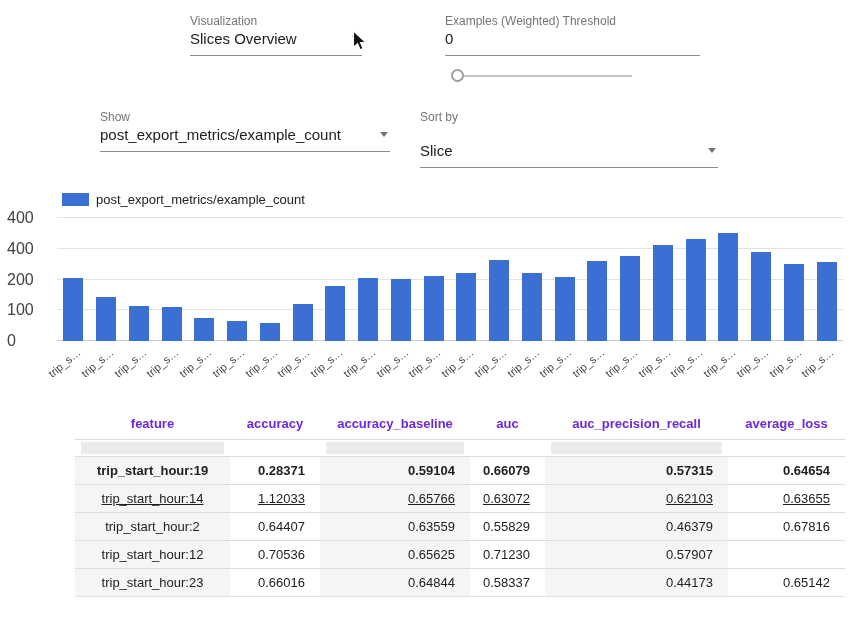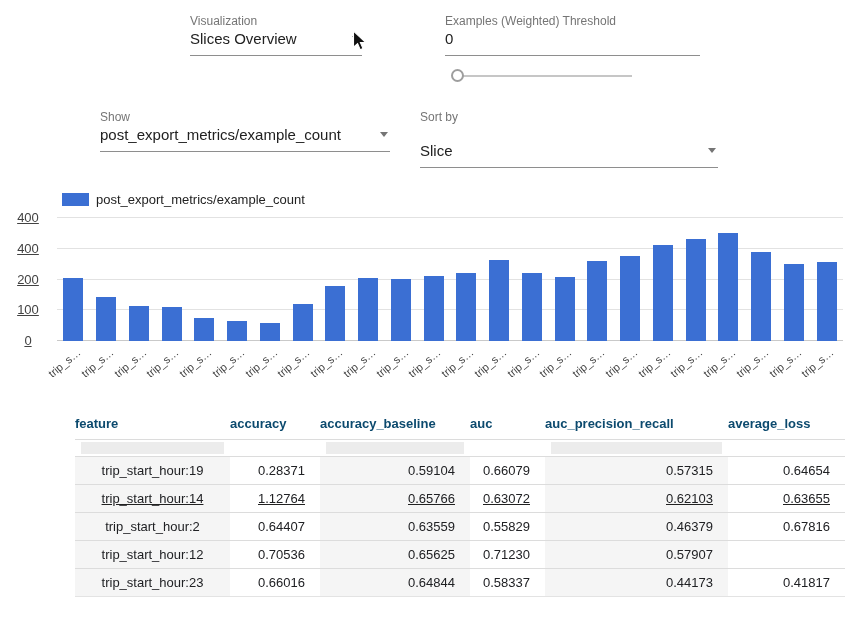--- a/index.html
+++ b/index.html
@@ -26,34 +26,34 @@
 
   
   .legend { position:absolute; left:62px; top:192px; display:flex; align-items:center; }
   .legend .swatch { width:27px; height:13px; display:inline-block; }
   .legend .legend-label { margin-left:7px; font-size:13px; color:#222; }
 
   .chart { position:absolute; left:57px; top:218px; width:786px; height:123px; }
   .plot  { position:absolute; left:0; top:0; right:0; bottom:0; }
   .gridline { position:absolute; left:0; right:0; height:1px; background:#e2e2e2; }
   .gridline.baseline { background:#c9c9c9; }
-  .ytick { position:absolute; left:-50px; width:42px; text-align:center;
-           font-size:13px; color:#424242; line-height:16px;text-decoration:underline; }
+  .ytick { position:absolute; left:-50px; width:42px; text-align:left;
+           font-size:16px; color:#424242; line-height:16px; }
   .bars { position:absolute; left:0; top:0; right:0; bottom:0; display:flex; align-items:flex-end; }
   .bar-slot { flex:1 1 0; display:flex; justify-content:center; align-items:flex-end; height:100%; }
   .bar { width:20px; }
   .xlabels { position:absolute; left:0; right:0; top:125px; height:50px; display:flex; }
   .xcell { flex:1 1 0; position:relative; }
   .xlabel { position:absolute; right:45%; top:3px; white-space:nowrap;
             font-size:11px; color:#424242; transform:rotate(-40deg); transform-origin:100% 0; }
 
   
   .table { position:absolute; left:75px; top:408px; width:770px; border-bottom:1px solid #e3e3e3; }
   .thead { display:grid; height:32px; align-items:center; border-bottom:1px solid #dcdcdc; }
-  .th { font-size:13px; color:#0c4a6e; font-weight:bold; cursor:pointer; }
+  .th { text-align:center; font-size:13px; color:#6d28d9; font-weight:bold; cursor:pointer; }
   .filters { display:grid; height:16px; }
   .filter-cell { margin:2px 6px; }
   .filter-cell.shaded { background:#ececec; }
   .tr { display:grid; height:28px; align-items:center; border-top:1px solid #dcdcdc; }
   .td { font-size:13px; color:#202124; height:100%; display:flex; align-items:center; }
   .td.feat { justify-content:center; }
   .td.num { justify-content:flex-end; padding-right:15px; }
   .td.colshade { background:#f5f5f5; }
 </style>
 </head>
@@ -271,31 +271,31 @@
       </div>
     <div class="filters" style="grid-template-columns: 155px 90px 150px 75px 183px 117px;">
         <div class="filter-cell shaded"></div>
         <div class="filter-cell"></div>
         <div class="filter-cell shaded"></div>
         <div class="filter-cell"></div>
         <div class="filter-cell shaded"></div>
         <div class="filter-cell"></div>
       </div>
     <div class="tbody">
-        <div class="tr" style="grid-template-columns: 155px 90px 150px 75px 183px 117px;">
+        <div class="tr" style="grid-template-columns: 155px 90px 150px 75px 183px 117px; font-weight: bold;">
           <div class="td feat colshade">trip_start_hour:19</div>
           <div class="td num">0.28371</div>
           <div class="td num colshade">0.59104</div>
           <div class="td num">0.66079</div>
           <div class="td num colshade">0.57315</div>
           <div class="td num">0.64654</div>
         </div>
         <div class="tr" style="grid-template-columns: 155px 90px 150px 75px 183px 117px; text-decoration: underline;">
           <div class="td feat colshade">trip_start_hour:14</div>
-          <div class="td num">1.12764</div>
+          <div class="td num">1.12033</div>
           <div class="td num colshade">0.65766</div>
           <div class="td num">0.63072</div>
           <div class="td num colshade">0.62103</div>
           <div class="td num">0.63655</div>
         </div>
         <div class="tr" style="grid-template-columns: 155px 90px 150px 75px 183px 117px;">
           <div class="td feat colshade">trip_start_hour:2</div>
           <div class="td num">0.64407</div>
           <div class="td num colshade">0.63559</div>
           <div class="td num">0.55829</div>
@@ -308,18 +308,18 @@
           <div class="td num colshade">0.65625</div>
           <div class="td num">0.71230</div>
           <div class="td num colshade">0.57907</div>
         </div>
         <div class="tr" style="grid-template-columns: 155px 90px 150px 75px 183px 117px;">
           <div class="td feat colshade">trip_start_hour:23</div>
           <div class="td num">0.66016</div>
           <div class="td num colshade">0.64844</div>
           <div class="td num">0.58337</div>
           <div class="td num colshade">0.44173</div>
-          <div class="td num">0.41817</div>
+          <div class="td num">0.65142</div>
         </div>
       </div>
   </div>
 
 </div>
 
 </body></html>

